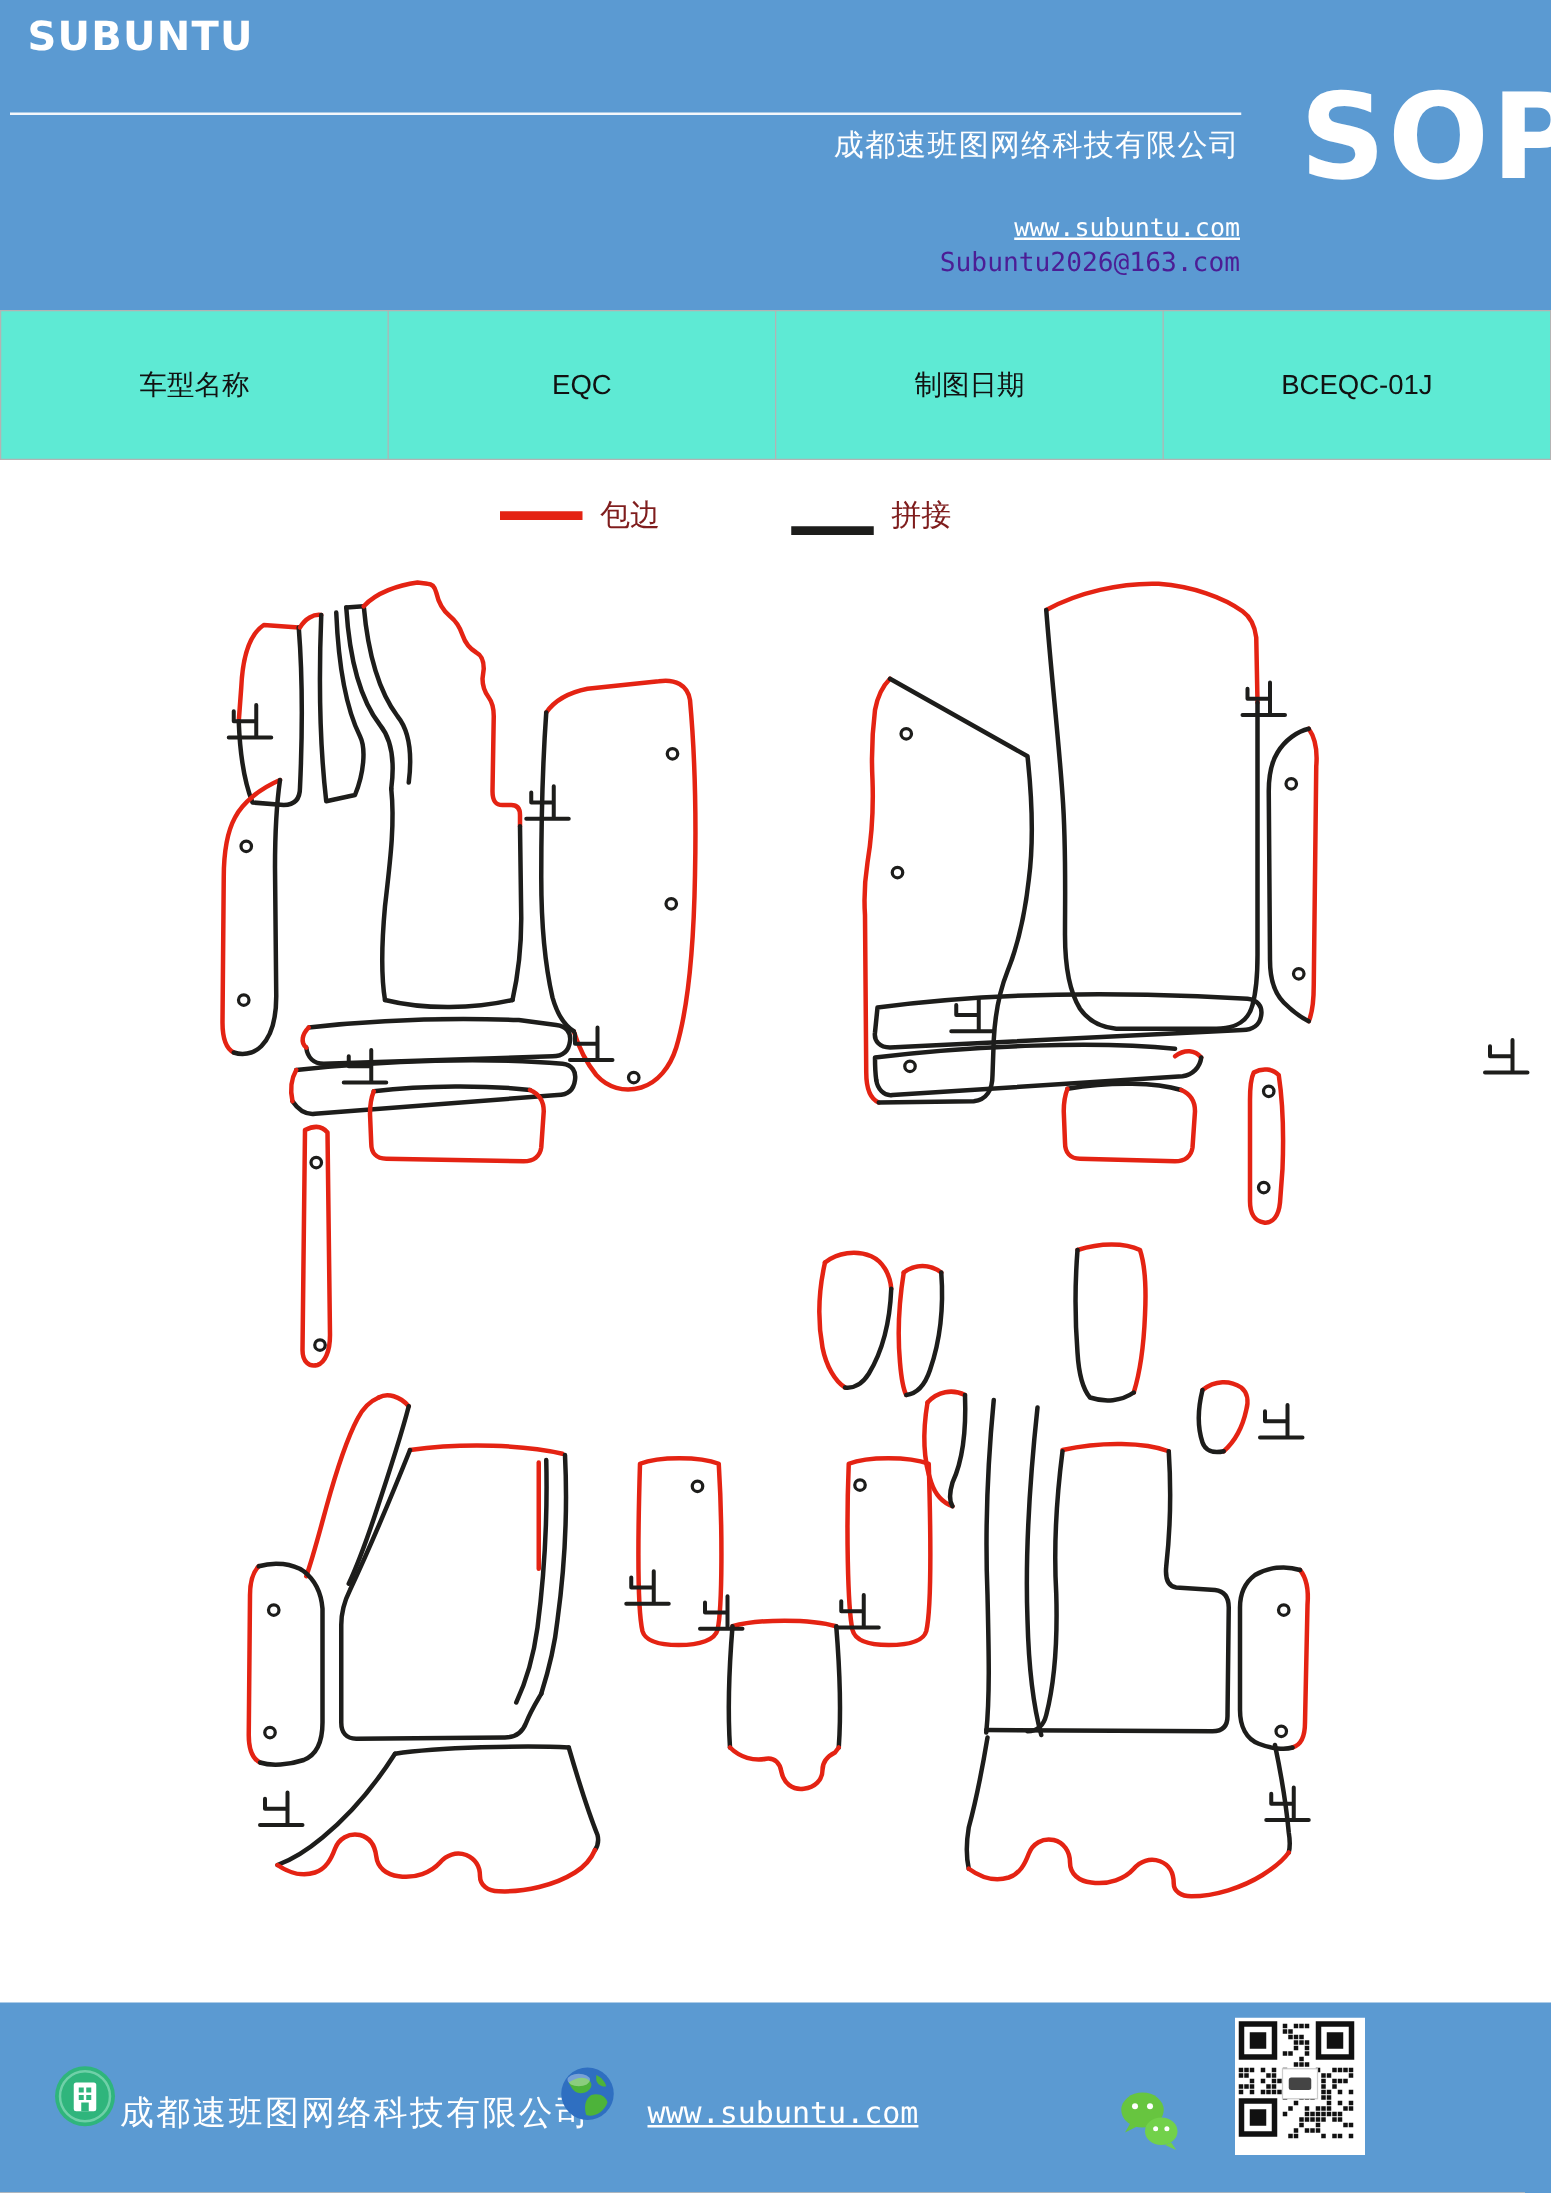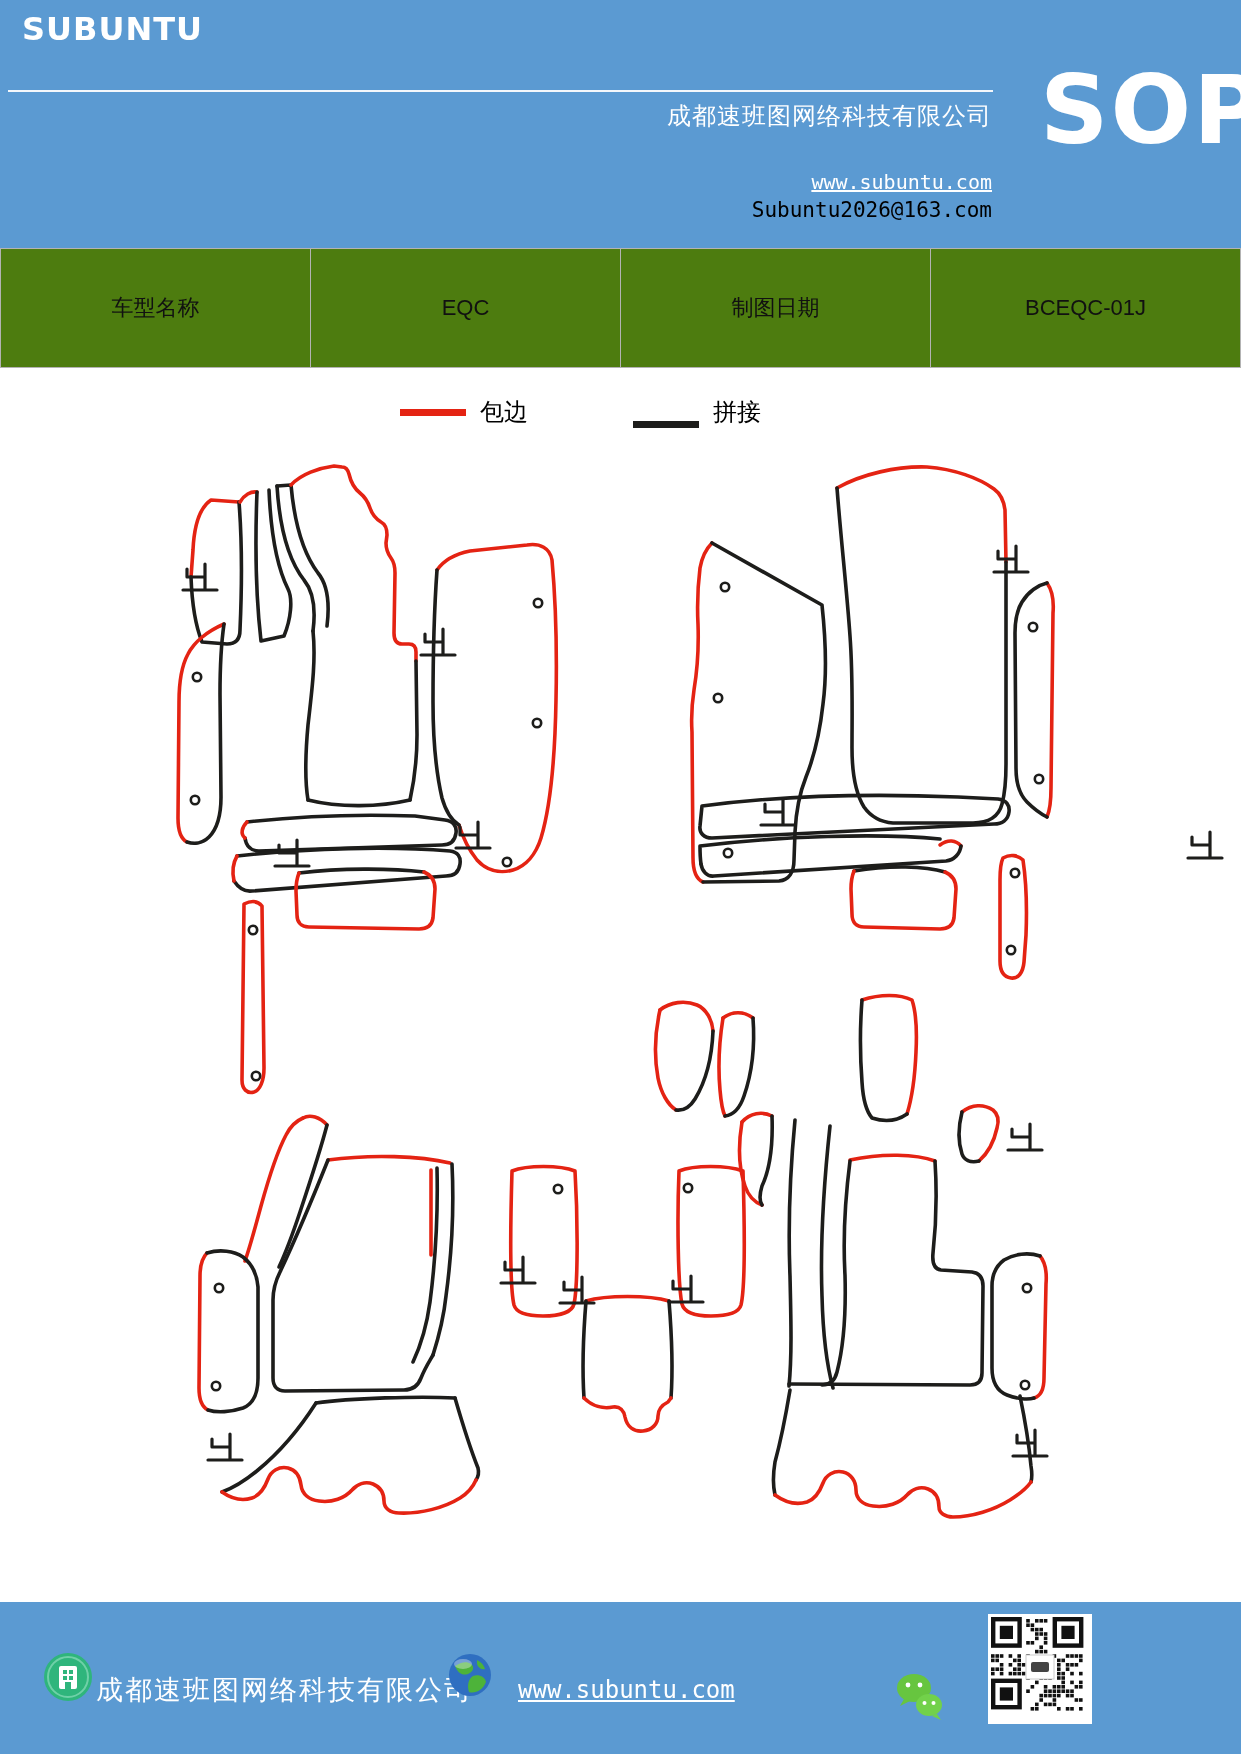--- a/index.html
+++ b/index.html
@@ -8,37 +8,37 @@
   
   .header{position:absolute;left:0;top:0;width:1241px;height:248px;background:#5b9ad2;}
   .logo{position:absolute;left:22px;top:10px;color:#fff;font-size:32px;font-weight:800;
         letter-spacing:1px;font-family:"DejaVu Sans", sans-serif;}
   .header-rule{position:absolute;left:8px;top:90px;width:985px;height:2px;background:#f4f7fb;}
   .doc-title{position:absolute;left:30px;top:134px;color:#fff;font-size:40px;letter-spacing:2px;}
   .hdr-company{position:absolute;right:249px;top:100px;color:#fff;font-size:24px;letter-spacing:1px;
                font-family:"DejaVu Serif", serif;}
   .hdr-site{position:absolute;right:249px;top:170px;color:#fff;font-size:20px;text-decoration:underline;
             font-family:"DejaVu Sans Mono", monospace;cursor:pointer;}
-  .hdr-mail{position:absolute;right:249px;top:198px;color:#000000;font-size:21px;
+  .hdr-mail{position:absolute;right:249px;top:198px;color:#4c1d95;font-size:21px;
             font-family:"DejaVu Sans Mono", monospace;}
   .sop{position:absolute;left:1040px;top:55px;width:170px;text-align:center;color:#fff;
        font-size:95px;font-weight:800;font-family:"DejaVu Sans", sans-serif;letter-spacing:2px;}
   
   .info-table{position:absolute;left:0;top:248px;width:1241px;height:120px;border-collapse:collapse;
-              table-layout:fixed;background:#4d7c0f;padding-left:37px;}
+              table-layout:fixed;background:#5eead4;padding-left:37px;}
   .info-table td{border:1px solid #b3b3b3;text-align:center;vertical-align:middle;
                  font-size:22px;color:#111;}
   .info-table tr{height:60px;}
   
   .legend{position:absolute;left:0;top:396px;width:1241px;height:36px;}
   .legend-item{position:absolute;display:flex;align-items:center;}
   .legend-item.l0{left:400px;top:0;}
   .legend-item.l1{left:633px;top:0;align-items:flex-end;}
   .swatch{display:inline-block;width:66px;height:7px;margin-right:14px;}
-  .legend-label{font-size:24px;color:#000000;}
+  .legend-label{font-size:24px;color:#7f1d1d;}
   
   .diagram{position:absolute;left:0;top:0;width:1241px;height:1754px;}
   .diagram path{fill:none;stroke-linecap:round;stroke-linejoin:round;}
   .edge{stroke:#e42313;stroke-width:3.6;}
   .splice{stroke:#1d1d1b;stroke-width:3.6;}
   .hole{fill:#fff;stroke:#1d1d1b;stroke-width:2.6;}
   
   .footer{position:absolute;left:0;top:1602px;width:1241px;height:152px;background:#5b9ad2;}
   .ft-company{position:absolute;left:96px;top:1672px;color:#fff;font-size:27px;letter-spacing:2px;
               font-family:"DejaVu Serif", serif;}

